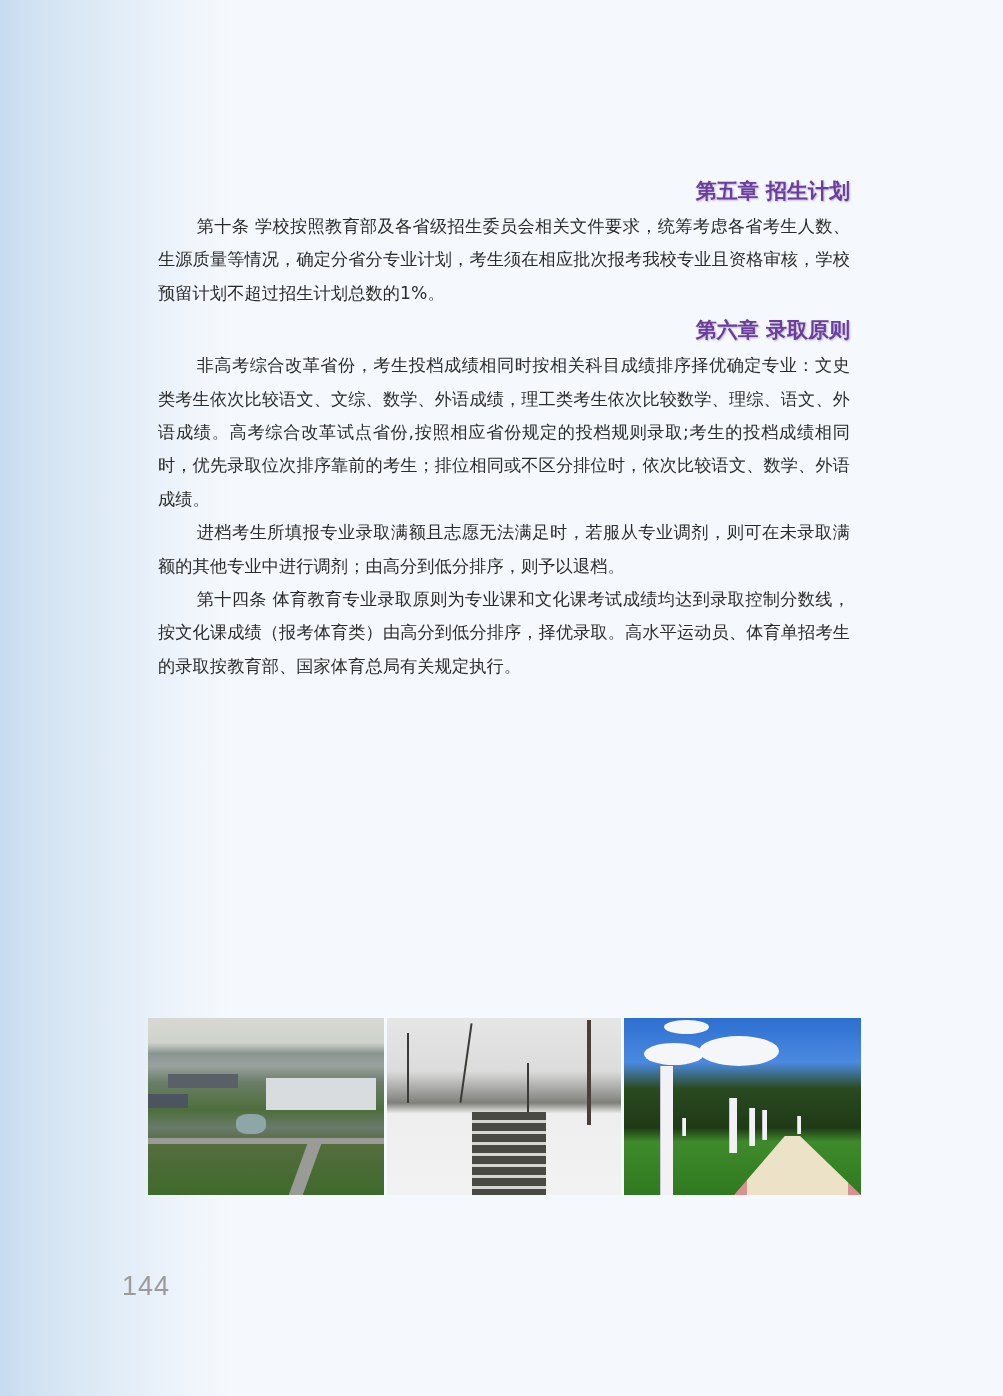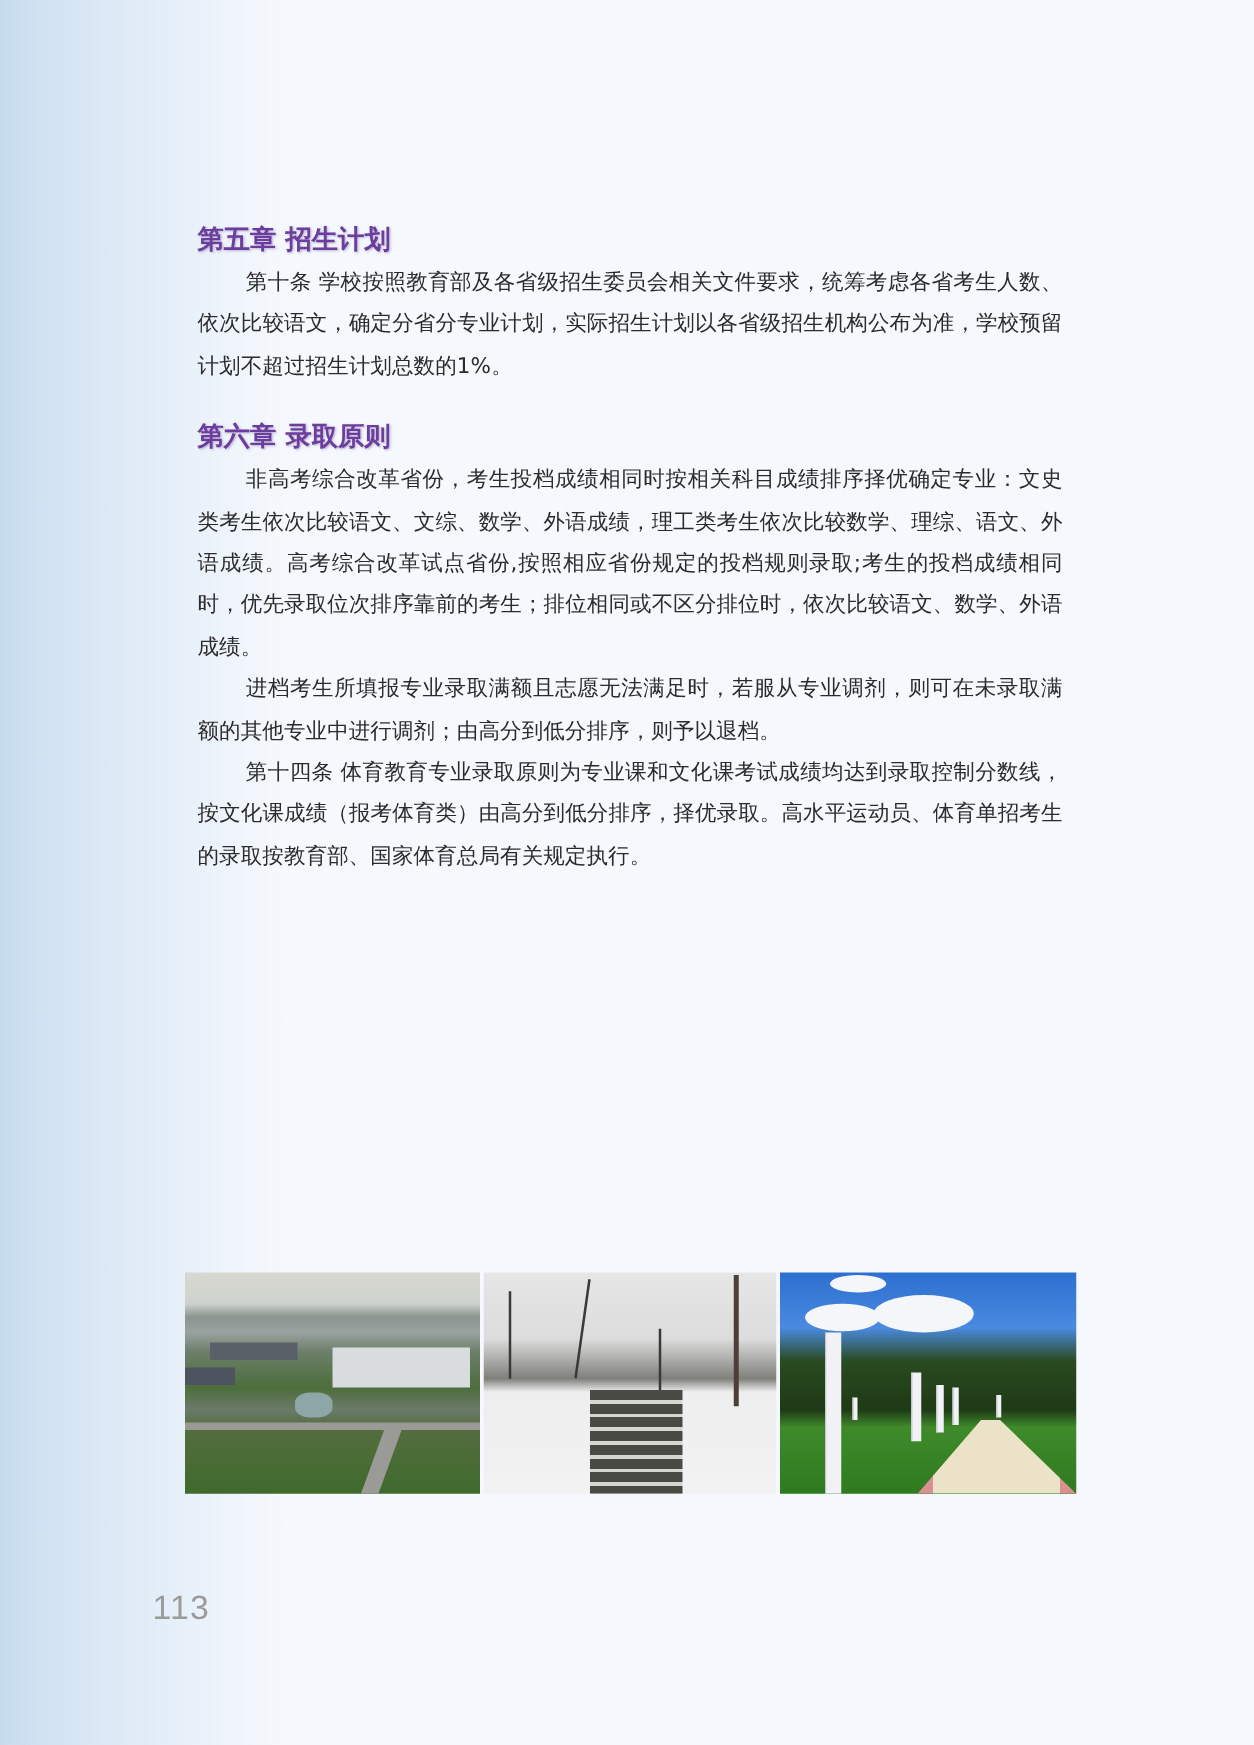--- a/index.html
+++ b/index.html
@@ -6,21 +6,21 @@
     body {
       width: 1003px; height: 1396px; position: relative; overflow: hidden;
       background: linear-gradient(to right, #c8dcef 0px, #d7e6f4 60px, #e4eef8 130px, #f0f5fc 190px, #f5f9fd 230px, #f5f9fd 1003px);
       font-family: "DejaVu Sans", "Liberation Sans", sans-serif;
       color: #2b2b2b;
     }
     .content {
       position: absolute; left: 158px; top: 172px; width: 692px;
     }
     .chapter-title {
-      text-align: left; font-size: 21px; font-weight: bold;
+      text-align: right; font-size: 21px; font-weight: bold;
       color: #6b3d9c; letter-spacing: 0px; margin: 0;
       text-shadow: 1px 1px 2px rgba(120, 90, 160, 0.45);
       height: 38px; line-height: 38px;
     }
     .para {
       font-size: 17.2px; line-height: 33.4px; margin: 0;
       text-indent: 2.25em; text-align: justify; letter-spacing: 0.1px;
       word-break: break-all;
     }
     .photos {
@@ -52,23 +52,23 @@
       position: absolute; left: 122px; top: 1271px;
       font-size: 27px; color: #9b9b9b; font-family: "Liberation Sans", sans-serif;
       letter-spacing: 1px;
     }
   </style>
 </head>
 <body>
 
 <div class="content">
   <h2 class="chapter-title">第五章 招生计划</h2>
-  <p class="para">第十条  学校按照教育部及各省级招生委员会相关文件要求，统筹考虑各省考生人数、依次比较语文，确定分省分专业计划，实际招生计划以各省级招生机构公布为准，学校预留计划不超过招生计划总数的1%。</p>
+  <p class="para">第十条  学校按照教育部及各省级招生委员会相关文件要求，统筹考虑各省考生人数、生源质量等情况，确定分省分专业计划，考生须在相应批次报考我校专业且资格审核，学校预留计划不超过招生计划总数的1%。</p>
 
-  <h2 class="chapter-title" style="margin-top:20px;">第六章 录取原则</h2>
+  <h2 class="chapter-title" style="margin-top:1px;">第六章 录取原则</h2>
   <p class="para">非高考综合改革省份，考生投档成绩相同时按相关科目成绩排序择优确定专业：文史类考生依次比较语文、文综、数学、外语成绩，理工类考生依次比较数学、理综、语文、外语成绩。高考综合改革试点省份,按照相应省份规定的投档规则录取;考生的投档成绩相同时，优先录取位次排序靠前的考生；排位相同或不区分排位时，依次比较语文、数学、外语成绩。</p>
   <p class="para">进档考生所填报专业录取满额且志愿无法满足时，若服从专业调剂，则可在未录取满额的其他专业中进行调剂；由高分到低分排序，则予以退档。</p>
   <p class="para">第十四条  体育教育专业录取原则为专业课和文化课考试成绩均达到录取控制分数线，按文化课成绩（报考体育类）由高分到低分排序，择优录取。高水平运动员、体育单招考生的录取按教育部、国家体育总局有关规定执行。</p>
 </div>
 
 <div class="photos">
   <div class="photo photo-campus">
     <div class="bldg" style="left:118px; top:60px; width:110px; height:32px;"></div>
     <div class="bldg" style="left:20px; top:56px; width:70px; height:14px; background:#5a6068;"></div>
     <div class="bldg" style="left:0px; top:76px; width:40px; height:14px; background:#4c5460;"></div>
@@ -90,13 +90,13 @@
     <div class="walk" style="left:110px; top:118px; width:127px; height:59px; clip-path:polygon(40% 0, 52% 0, 100% 100%, 0 100%);"></div>
     <div class="pillar" style="left:36px; top:48px; width:12px; height:129px;"></div>
     <div class="pillar" style="left:105px; top:80px; width:7px; height:55px;"></div>
     <div class="pillar" style="left:125px; top:90px; width:5px; height:38px;"></div>
     <div class="pillar" style="left:138px; top:92px; width:4px; height:30px;"></div>
     <div class="pillar" style="left:58px; top:100px; width:3px; height:18px;"></div>
     <div class="pillar" style="left:173px; top:98px; width:3px; height:18px;"></div>
   </div>
 </div>
 
-<div class="page-number">113</div>
+<div class="page-number">144</div>
 
 </body></html>

